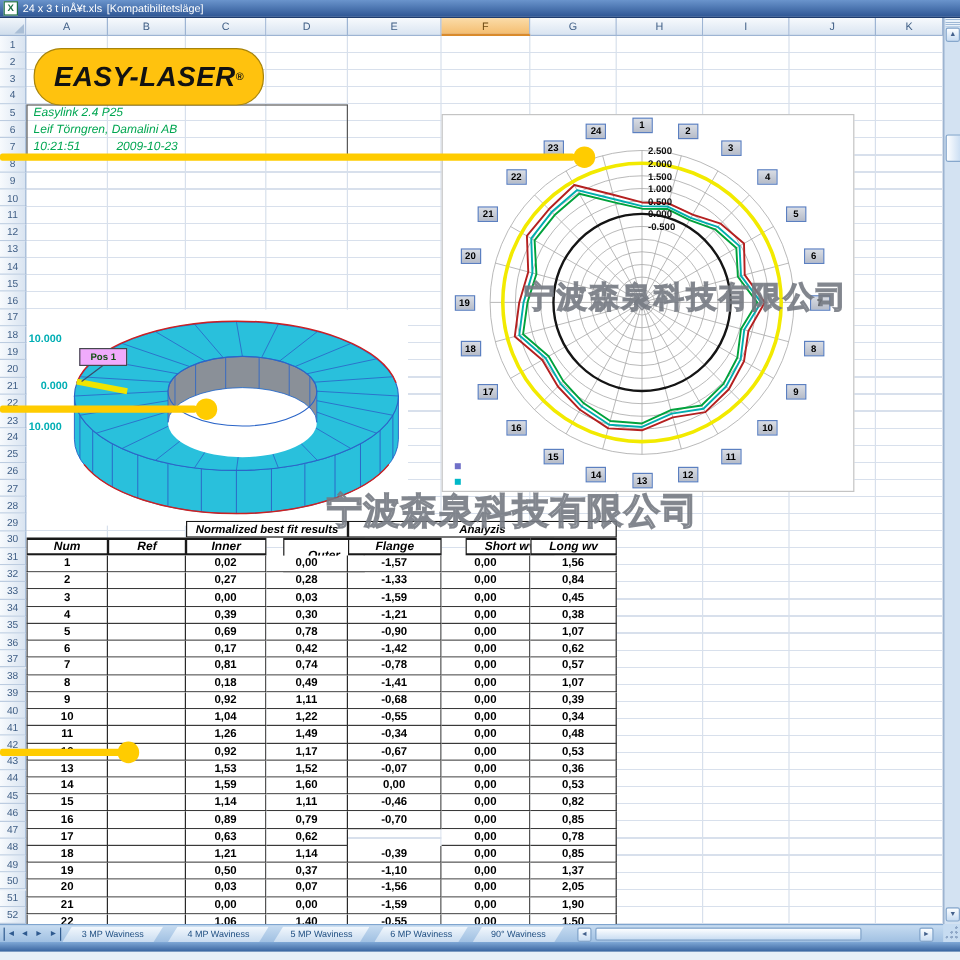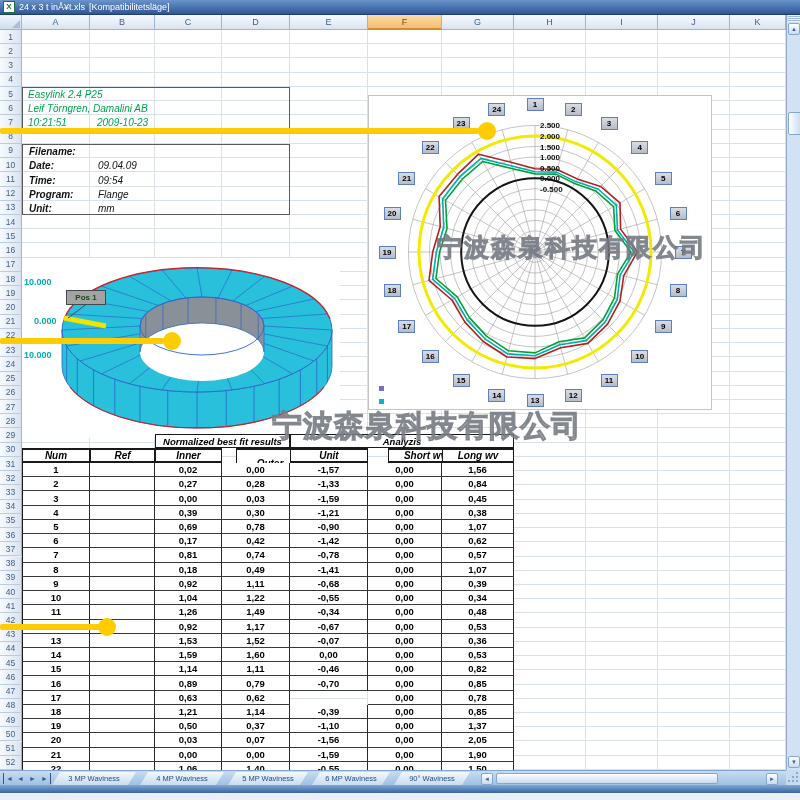--- a/index.html
+++ b/index.html
@@ -61,21 +61,21 @@
   
   .rad-label{position:absolute;font-size:8px;font-weight:600;color:#111;z-index:22;white-space:nowrap;}
   .pt-box{position:absolute;width:17px;height:13px;box-sizing:border-box;z-index:22;
     background:linear-gradient(#D9DDE4,#B6BCC8);border:1px solid #5B7FC0;
     font-size:8px;font-weight:600;color:#000;display:flex;align-items:center;justify-content:center;}
   .mini-dot{position:absolute;width:5px;height:5px;z-index:22;}
 
   
   .taxis{position:absolute;font-size:9px;font-weight:bold;color:var(--teal,#00AEB4);z-index:12;}
   .posbox{position:absolute;left:66px;top:290px;width:38px;height:13px;z-index:13;
-    background:#a3a3a3;border:1px solid #44484E;color:#134F13;font-size:8px;
+    background:#f0abfc;border:1px solid #44484E;color:#134F13;font-size:8px;
     font-weight:bold;display:flex;align-items:center;justify-content:center;}
 
   
   #table{position:absolute;left:22px;top:434px;width:493px;height:336px;overflow:hidden;z-index:10;}
   .tcell{position:absolute;box-sizing:border-box;background:#fff;display:flex;
     align-items:center;justify-content:center;font-size:9.5px;color:#000;}
   .tgroup{border:1.5px solid #1a1a1a;font-weight:bold;font-style:italic;}
   .thead{border:1px solid #1a1a1a;border-top-width:2px;border-bottom-width:2px;
     font-weight:bold;font-style:italic;font-size:10px;}
   .tdata{border-right:1px solid #2a2a2a;border-bottom:1px solid #3a3a3a;font-weight:600;}
@@ -209,39 +209,31 @@
       <div class="gv" style="left: 491px;"></div>
       <div class="gv" style="left: 563px;"></div>
       <div class="gv" style="left: 635px;"></div>
       <div class="gv" style="left: 707px;"></div>
       <div class="gv" style="left: 763px;"></div>
     </div>
 
   <div class="whitebox chartframe" style="left:368px;top:95px;width:342px;height:313px;"></div>
   <div class="whitebox" style="left:22px;top:258px;width:318px;height:180px;"></div>
 
+  <div class="logo">
+    <span class="logo-text">EASY-LASER</span>
+    <span class="logo-reg">®</span>
+  </div>
 
   <div class="darkbox" style="left:22px;top:87px;width:268px;height:43px;"></div>
   <div class="gtext" style="left:28px;top:89px;">Easylink 2.4 P25</div>
   <div class="gtext" style="left:28px;top:103px;">Leif Törngren, Damalini AB</div>
   <div class="gtext" style="left:28px;top:117px;">10:21:51</div>
   <div class="gtext" style="left:97px;top:117px;">2009-10-23</div>
 
-  <div class="darkbox" style="left:22px;top:144px;width:268px;height:71px;" id="metabox">
-      <div class="mlabel" style="top: 1px;">Filename:</div>
-      <div class="mvalue" style="top: 1px;"></div>
-      <div class="mlabel" style="top: 15.2px;">Date:</div>
-      <div class="mvalue" style="top: 15.2px;">09.04.09</div>
-      <div class="mlabel" style="top: 29.5px;">Time:</div>
-      <div class="mvalue" style="top: 29.5px;">09:54</div>
-      <div class="mlabel" style="top: 43.7px;">Program:</div>
-      <div class="mvalue" style="top: 43.7px;">Flange</div>
-      <div class="mlabel" style="top: 57.9px;">Unit:</div>
-      <div class="mvalue" style="top: 57.9px;">mm</div>
-    </div>
 
   <svg id="torus-svg" style="left:22px;top:258px;" width="318" height="180" viewBox="0 0 318 180">
     <path id="t-wall" d="M 40 72 A 135 62 0 0 0 310 72 L 310 108 A 135 62 0 0 1 40 108 Z" fill="#29C0DC" stroke="#2B65C8" stroke-width="0.8"></path>
     <g id="t-wall-lines">
         <line x1="305.3999865490242" y1="88.04678079635629" x2="305.3999865490242" y2="124.04678079635629" stroke="#2B65C8" stroke-width="0.8"></line>
         <line x1="294.7464624790599" y1="100.62841402057211" x2="294.7464624790599" y2="136.6284140205721" stroke="#2B65C8" stroke-width="0.8"></line>
         <line x1="278.41599982106203" y1="111.85283180056544" x2="278.41599982106203" y2="147.85283180056544" stroke="#2B65C8" stroke-width="0.8"></line>
         <line x1="257.1827929161773" y1="121.18790709805657" x2="257.1827929161773" y2="157.18790709805657" stroke="#2B65C8" stroke-width="0.8"></line>
         <line x1="232.05346533499443" y1="128.1910827962723" x2="232.05346533499443" y2="164.1910827962723" stroke="#2B65C8" stroke-width="0.8"></line>
         <line x1="204.2193478816439" y1="132.53035244143587" x2="204.2193478816439" y2="168.53035244143587" stroke="#2B65C8" stroke-width="0.8"></line>
@@ -387,21 +379,21 @@
   <div class="wm" style="left:437px;top:231px;font-size:25px;letter-spacing:2px;">宁波森泉科技有限公司</div>
   <div class="wm" style="left:272px;top:406px;font-size:30px;letter-spacing:1px;">宁波森泉科技有限公司</div>
 
   <div id="table">
       <div class="tcell tgroup" style="left: 133px; top: 0px; width: 135px; height: 14px;">Normalized best fit results</div>
       <div class="tcell tgroup" style="left: 268px; top: 0px; width: 224px; height: 14px;">Analyzis</div>
       <div class="tcell thead" style="left: 0px; top: 14px; width: 68px; height: 15px;">Num</div>
       <div class="tcell thead" style="left: 68px; top: 14px; width: 65px; height: 15px;">Ref</div>
       <div class="tcell thead" style="left: 133px; top: 14px; width: 67px; height: 15px;">Inner</div>
       <div class="tcell thead" style="left: 214px; top: 14px; width: 68px; height: 30px;">Outer</div>
-      <div class="tcell thead" style="left: 268px; top: 14px; width: 78px; height: 15px;">Unit</div>
+      <div class="tcell thead" style="left: 268px; top: 14px; width: 78px; height: 15px;">Flange</div>
       <div class="tcell thead" style="left: 346px; top: 14px; width: 74px; height: 15px; margin-left: 20px;">Short wv</div>
       <div class="tcell thead" style="left: 420px; top: 14px; width: 72px; height: 15px;">Long wv</div>
       <div class="tcell tdata first" style="left: 0px; top: 29px; width: 68px; height: 14.23px;">1</div>
       <div class="tcell tdata" style="left: 68px; top: 29px; width: 65px; height: 14.23px;"></div>
       <div class="tcell tdata" style="left: 133px; top: 29px; width: 67px; height: 14.23px;">0,02</div>
       <div class="tcell tdata" style="left: 200px; top: 29px; width: 68px; height: 14.23px;">0,00</div>
       <div class="tcell tdata" style="left: 268px; top: 29px; width: 78px; height: 14.23px;">-1,57</div>
       <div class="tcell tdata" style="left: 346px; top: 29px; width: 74px; height: 14.23px;">0,00</div>
       <div class="tcell tdata" style="left: 420px; top: 29px; width: 72px; height: 14.23px;">1,56</div>
       <div class="tcell tdata first" style="left: 0px; top: 43.23px; width: 68px; height: 14.23px;">2</div>

